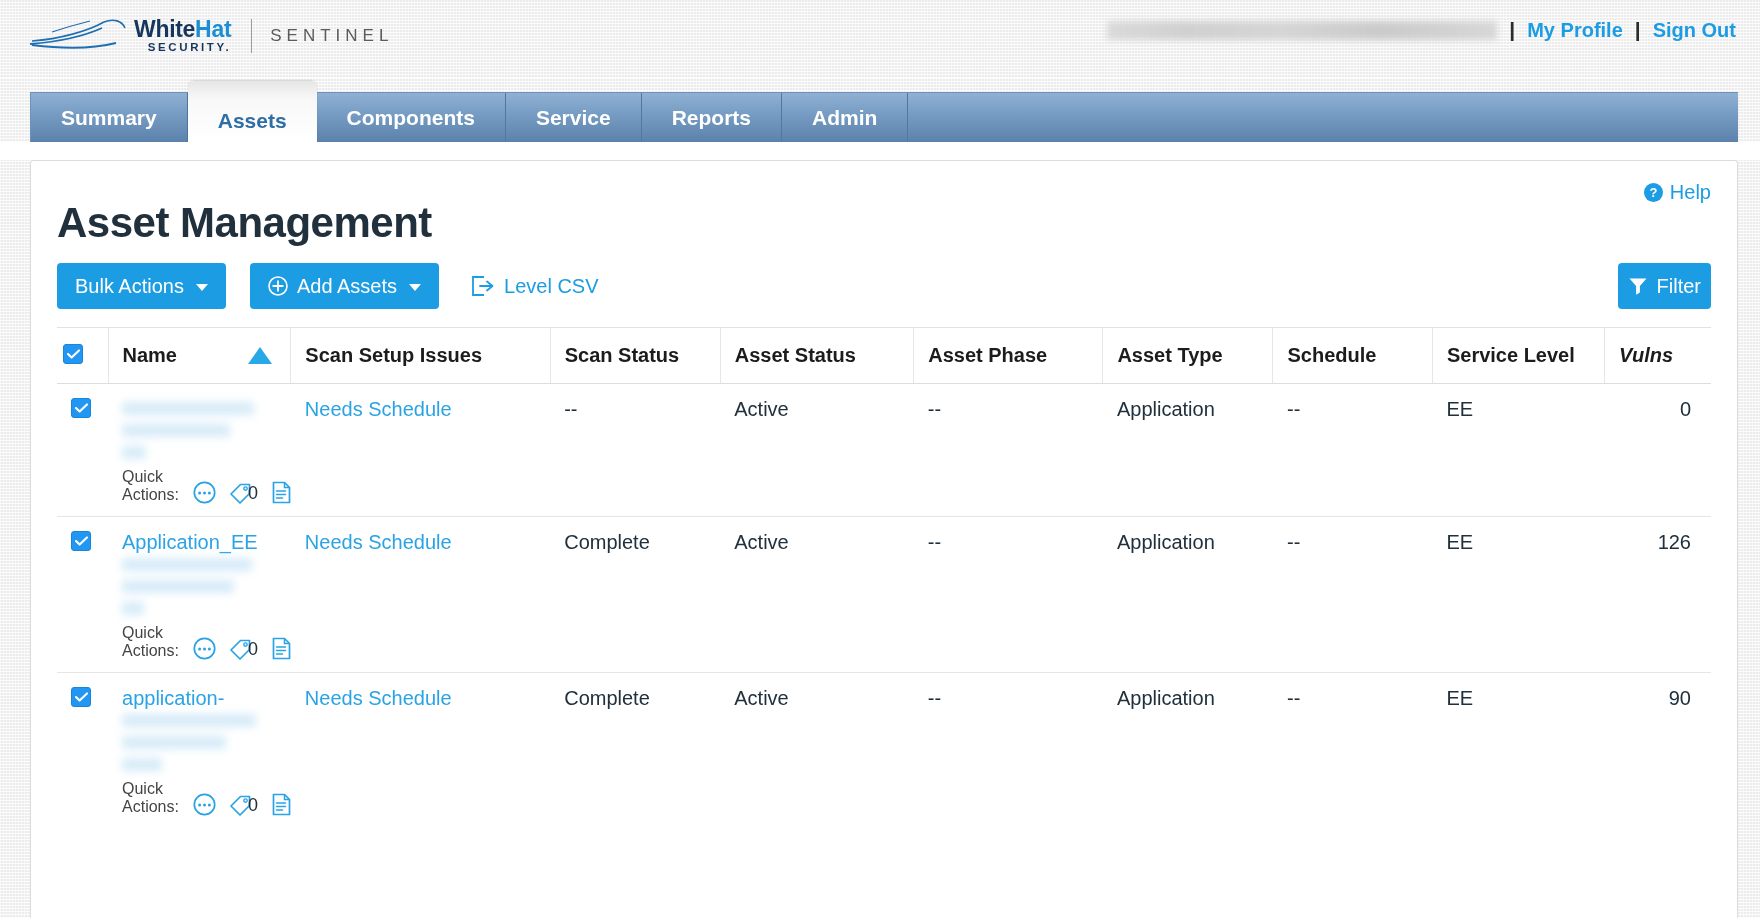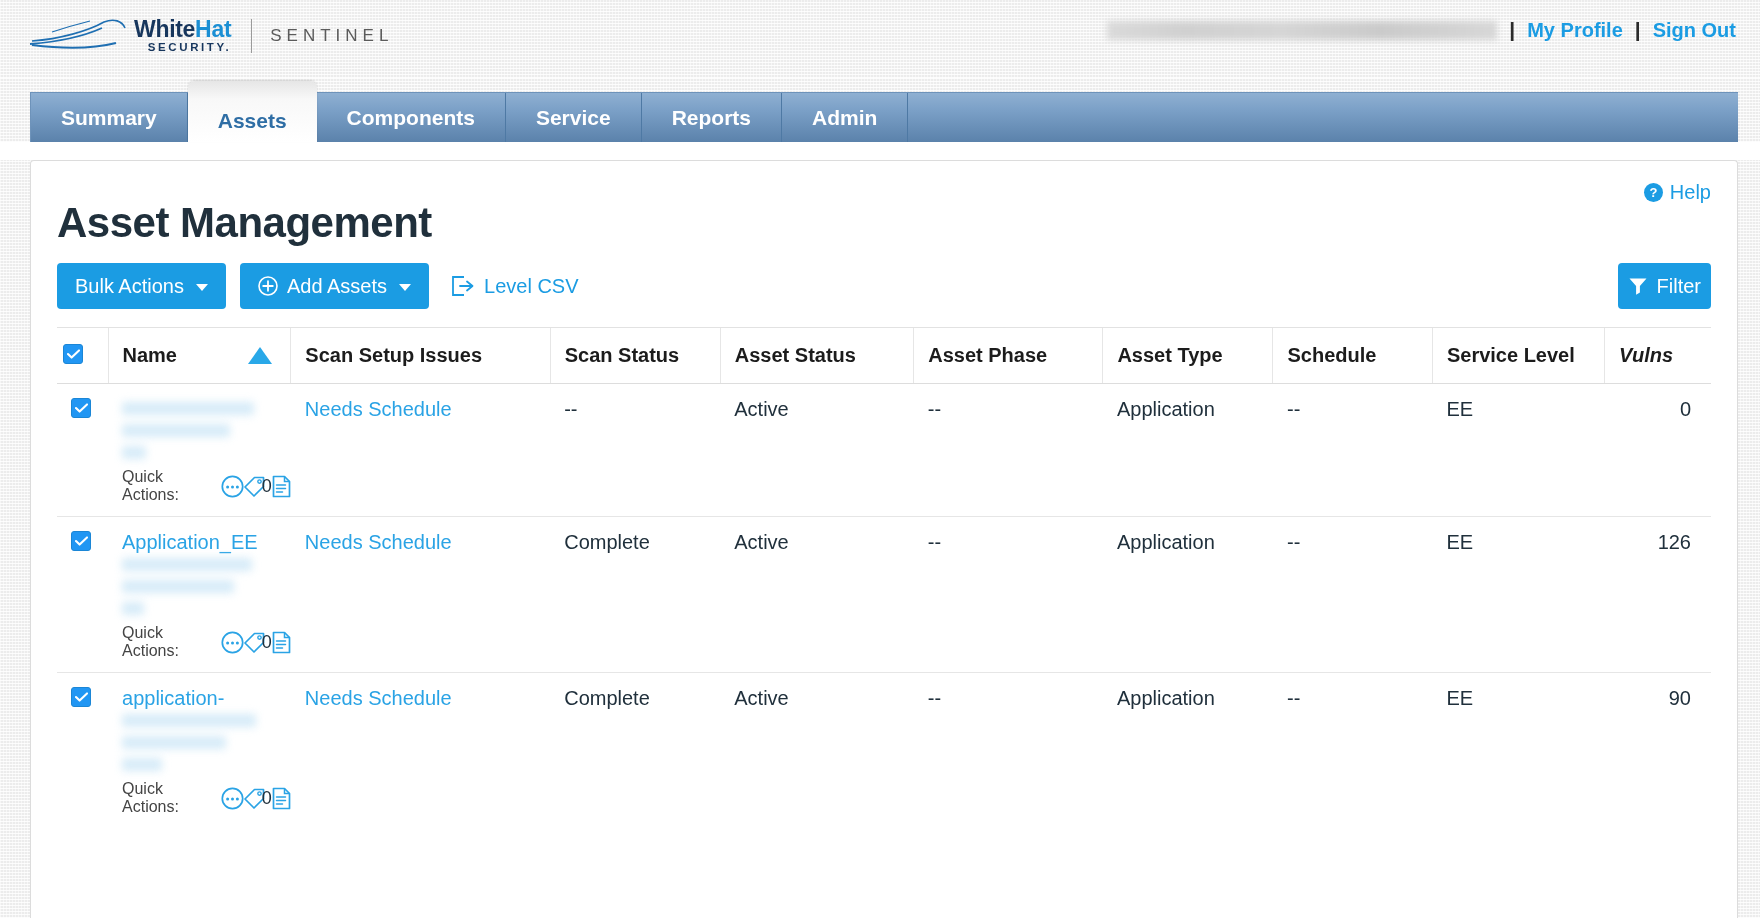--- a/index.html
+++ b/index.html
@@ -121,21 +121,21 @@
     line-height: 1;
   }
 
   h1.page-title {
     font-size: 42px; font-weight: bold; color: #20303c;
     margin: 38px 0 0 0; letter-spacing: -.5px;
   }
 
   .toolbar {
     margin-top: 16px; height: 46px;
-    display: flex; align-items: center; gap: 14px;
+    display: flex; align-items: center; gap: 24px;
     position: relative;
   }
   .btn {
     background: #1b9ce3; color: #fff;
     border: none; border-radius: 4px;
     height: 46px; padding: 0 18px;
     font-size: 20px; font-family: inherit;
     display: inline-flex; align-items: center; gap: 9px;
     cursor: pointer;
   }
@@ -202,21 +202,21 @@
 
   .asset-name { color: #2aa3e5; font-size: 20px; line-height: 1.05; cursor: pointer; }
   .redact-block {
     margin-top: 4px;
     filter: blur(4px);
     opacity: .85;
   }
   .rl { height: 13px; background: #cfe8f7; border-radius: 2px; margin-bottom: 9px; }
 
   .quick {
-    display: flex; align-items: center; 
+    display: flex; align-items: flex-end; gap: 14px;
     margin-top: 8px; padding-bottom: 12px;
   }
   .quick-label { font-size: 16px; color: #444; }
   .qicon { color: #2aa3e5; display: inline-flex; align-items: center; cursor: pointer; }
   .tagcount { color: #20303c; font-size: 18px; margin-left: -3px; }
 
   .linkish { color: #2aa3e5; cursor: pointer; }
   .vulns { text-align: right; padding-right: 20px !important; color: #2aa3e5; cursor: pointer; }
   th.col-vulns { text-align: left; padding-left: 16px; font-style: italic; }
 </style>

